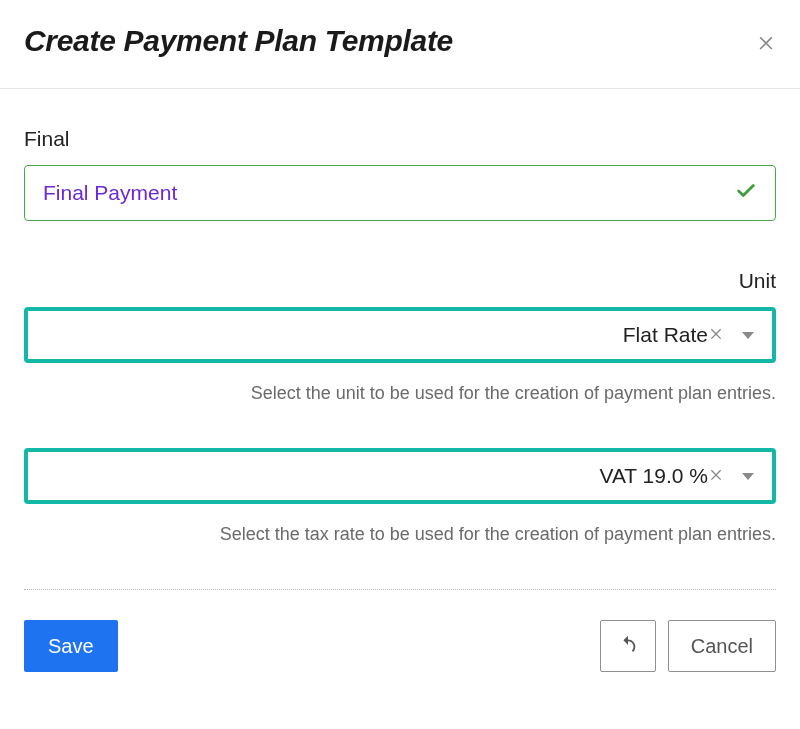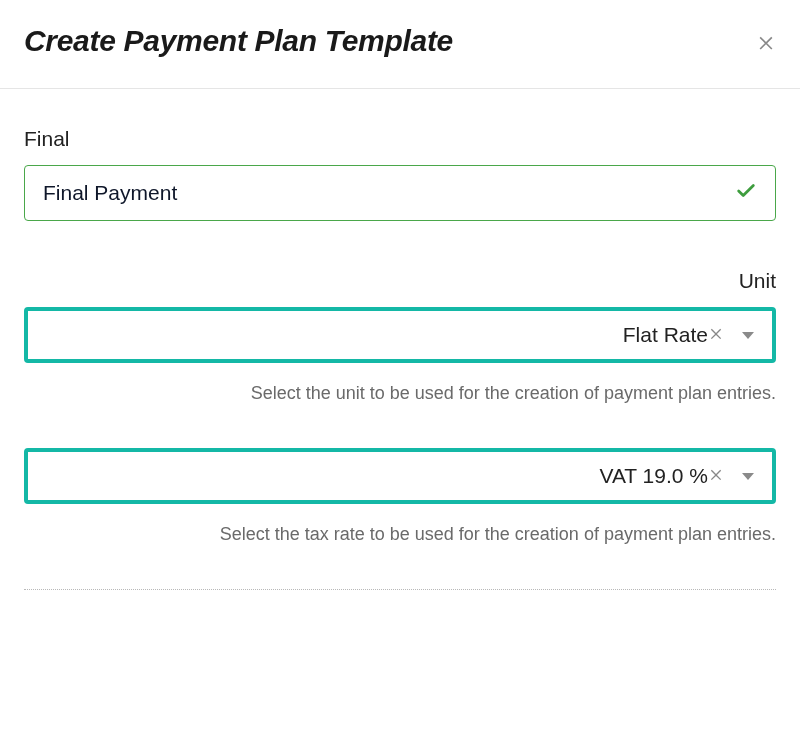--- a/index.html
+++ b/index.html
@@ -65,21 +65,21 @@
     border-radius: 4px;
     padding: 0 18px;
     background: #fff;
   }
   .input-wrap.valid {
     border: 1.5px solid #4aa74a;
   }
   .input-value {
     flex: 1;
     font-size: 21px;
-    color: #0f172a;
+    color: #6d28d9;
     border: none;
     outline: none;
     background: transparent;
     padding: 0;
     font-family: inherit;
   }
   .check-icon {
     color: #3e9d3e;
     width: 22px;
     height: 22px;
@@ -201,14 +201,26 @@
         </span>
         <span class="caret"></span>
       </div>
       <div class="help">Select the tax rate to be used for the creation of payment plan entries.</div>
     </div>
 
   </div>
 
   <hr class="divider">
 
+  <div class="footer">
+    <button class="btn btn-primary">Save</button>
+    <span class="spacer"></span>
+    <button class="btn btn-icon">
+      <span>
+        <svg viewBox="0 0 24 24" fill="currentColor">
+            <path d="M12 6V3L7 8l5 5V9c3.31 0 6 2.69 6 6 0 1.66-.67 3.16-1.76 4.24l1.42 1.42A7.96 7.96 0 0 0 20 15c0-4.42-3.58-8-8-8z"></path>
+          </svg>
+      </span>
+    </button>
+    <button class="btn btn-secondary">Cancel</button>
+  </div>
 
 </div>
 
 </body></html>

